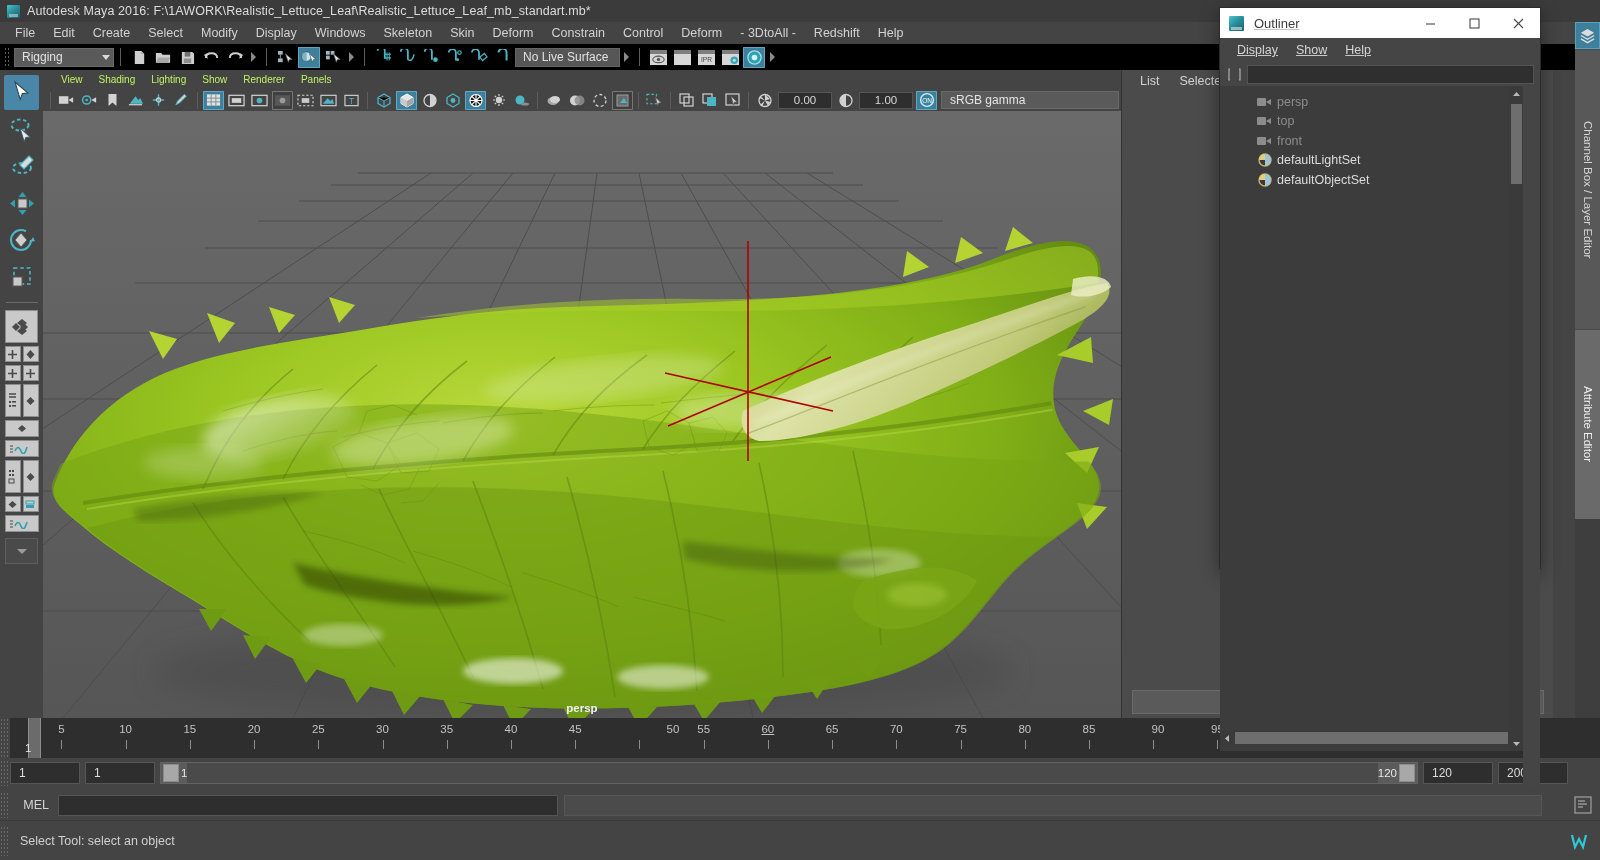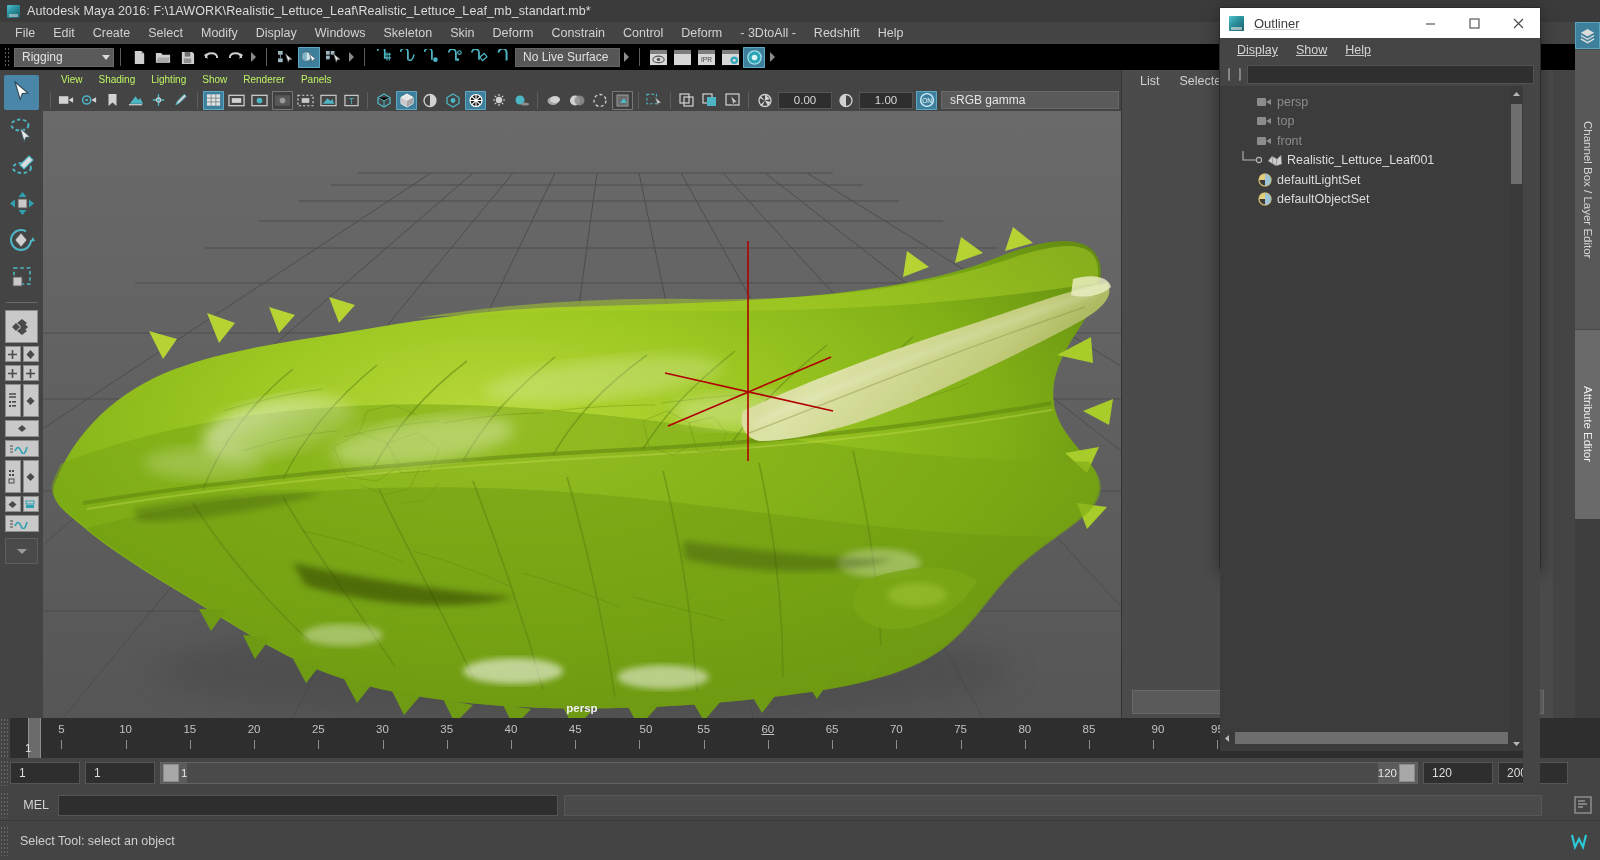--- a/index.html
+++ b/index.html
@@ -1089,21 +1089,21 @@
         <div class="tllabel" style="left: 308.293px;">25</div>
         <div class="tltick" style="left: 372.52px;"></div>
         <div class="tllabel" style="left: 372.52px;">30</div>
         <div class="tltick" style="left: 436.748px;"></div>
         <div class="tllabel" style="left: 436.748px;">35</div>
         <div class="tltick" style="left: 500.976px;"></div>
         <div class="tllabel" style="left: 500.976px;">40</div>
         <div class="tltick" style="left: 565.203px;"></div>
         <div class="tllabel" style="left: 565.203px;">45</div>
         <div class="tltick" style="left: 629.431px;"></div>
-        <div class="tllabel" style="left: 636px;">50</div>
+        <div class="tllabel" style="left: 663px;">50</div>
         <div class="tltick" style="left: 693.659px;"></div>
         <div class="tllabel" style="left: 693.659px;">55</div>
         <div class="tltick" style="left: 757.886px;"></div>
         <div class="tllabel" style="left: 757.886px; text-decoration: underline;">60</div>
         <div class="tltick" style="left: 822.114px;"></div>
         <div class="tllabel" style="left: 822.114px;">65</div>
         <div class="tltick" style="left: 886.341px;"></div>
         <div class="tllabel" style="left: 886.341px;">70</div>
         <div class="tltick" style="left: 950.569px;"></div>
         <div class="tllabel" style="left: 950.569px;">75</div>
@@ -1228,35 +1228,20 @@
           <svg width="15" height="10" viewBox="0 0 15 10">
               <rect x="0" y="1" width="9" height="8" rx="1" fill="#8c8c8c"></rect>
               <path d="M9 5l5-3v6z" fill="#8c8c8c"></path>
             </svg>
         </span>
         <span class="ollbl">front</span>
       </div>
 
 
 
-      <div class="olrow" style="padding-left:20px">
-        <span style="width:26px;height:19px;flex:0 0 auto;position:relative">
-          <svg width="26" height="19" viewBox="0 0 26 19">
-              <path d="M3 0v9h13" stroke="#b5b5b5" stroke-width="1.1" fill="none"></path>
-              <circle cx="19" cy="9" r="2.6" fill="none" stroke="#b5b5b5" stroke-width="1.1"></circle>
-            </svg>
-        </span>
-        <span class="olicn">
-          <svg width="15" height="12" viewBox="0 0 15 12">
-              <path d="M1 7l4-5 5 3 4-4 1 9-6 2z" fill="#cfcfcf" stroke="#6a6a6a" stroke-width=".8"></path>
-              <path d="M5 2l1 8M10 5l-1 6" stroke="#7a7a7a" stroke-width=".7"></path>
-            </svg>
-        </span>
-        <span class="ollbl">Realistic_Lettuce_Leaf001</span>
-      </div>
 
       <div class="olrow" style="padding-left:36px">
         <span class="olicn">
           <svg width="14" height="14" viewBox="0 0 14 14">
               <circle cx="7" cy="7" r="6" fill="#3a3a3a" stroke="#c8b36a" stroke-width="1.4"></circle>
               <path d="M7 1a6 6 0 010 12z" fill="#9fc4d6"></path>
               <path d="M7 1a6 6 0 00-6 6h6z" fill="#e2cf7e"></path>
             </svg>
         </span>
         <span class="ollbl">defaultLightSet</span>

